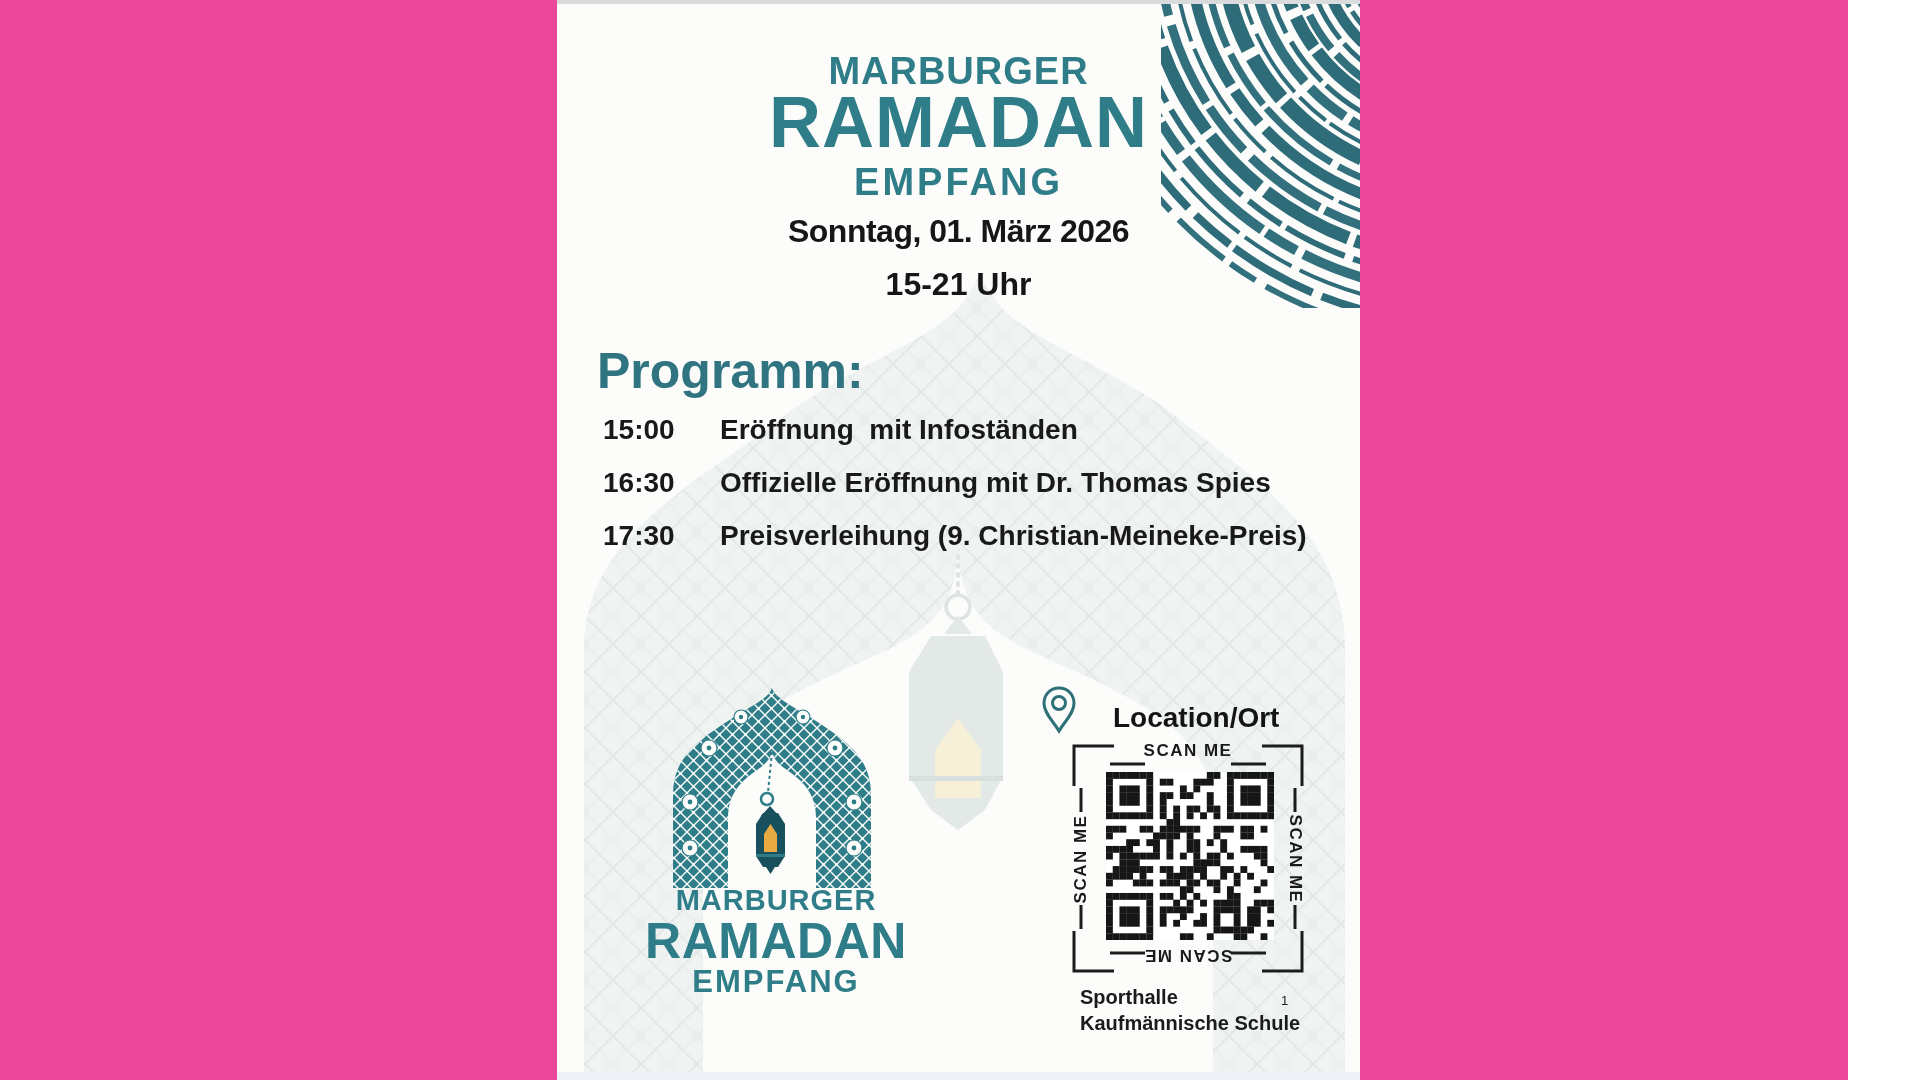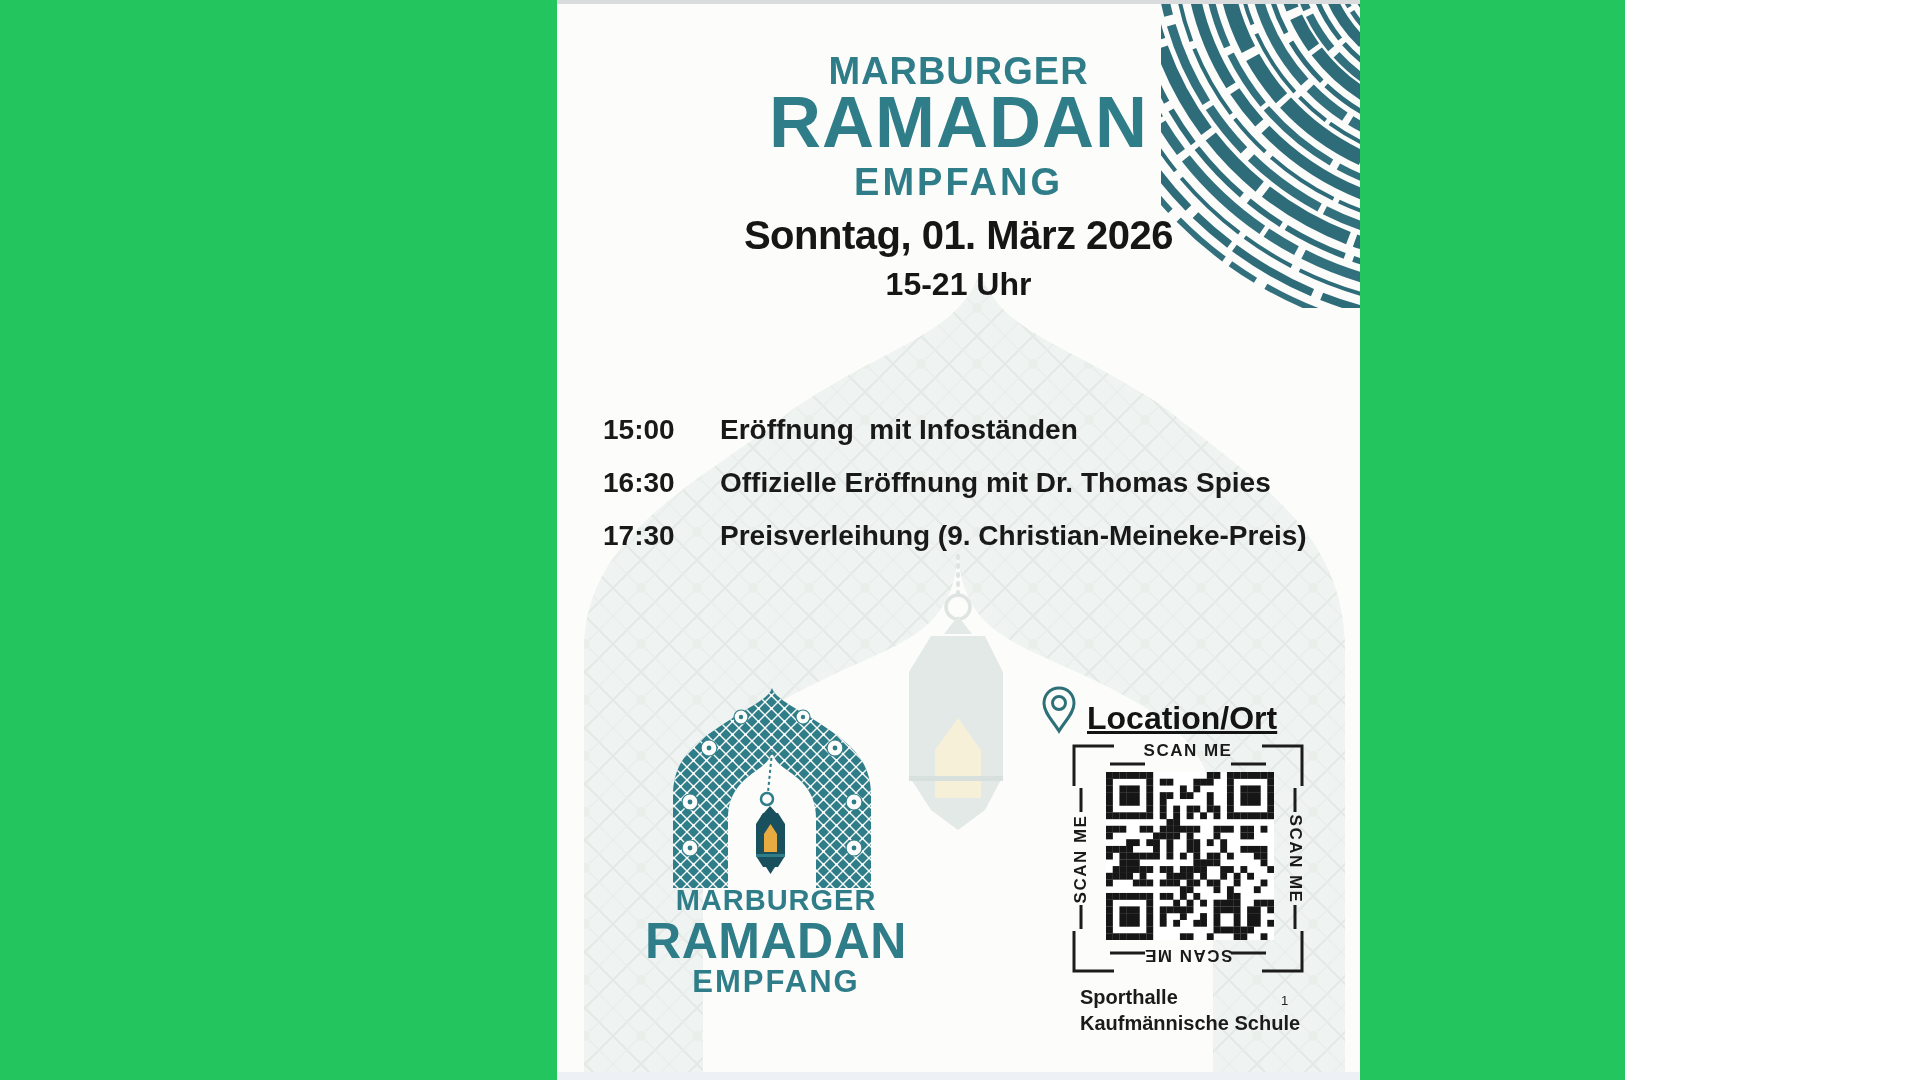--- a/index.html
+++ b/index.html
@@ -1,47 +1,47 @@
 <!DOCTYPE html>
 <html><head>
 <meta charset="utf-8">
 <style>
   html,body{margin:0;padding:0;background:#ffffff;}
-  .stage{position:relative;width:1625px;height:1080px;background:#22c55e;overflow:hidden;
+  .stage{position:relative;width:1848px;height:1080px;background:#ec4899;overflow:hidden;
          font-family:"Liberation Sans",sans-serif;}
   .flyer{position:absolute;left:557px;top:0;width:803px;height:1080px;background:#fcfcfa;}
   .edge-top{position:absolute;left:0;top:0;width:100%;height:4px;background:#d9dbdc;}
   .edge-bottom{position:absolute;left:0;bottom:0;width:100%;height:8px;background:#edf0f5;}
   .artwork{position:absolute;left:0;top:0;width:803px;height:1080px;pointer-events:none;}
 
   .abs{position:absolute;}
   .ctr{left:0;right:0;text-align:center;}
 
   
   .t-marburger{top:52px;font-size:38px;font-weight:700;letter-spacing:1px;color:#2e7d88;line-height:1;}
   .t-ramadan{top:86px;font-size:72px;font-weight:700;letter-spacing:1px;color:#2e7d88;line-height:1;}
   .t-empfang{top:163px;font-size:38px;font-weight:700;letter-spacing:3px;color:#2e7d88;line-height:1;}
-  .t-date{top:215px;font-size:40px;font-weight:700;letter-spacing:-0.5px;color:#161616;line-height:1;}
+  .t-date{top:215px;font-size:32px;font-weight:700;letter-spacing:-0.5px;color:#161616;line-height:1;}
   .t-time{top:268px;font-size:32px;font-weight:700;color:#161616;line-height:1;}
 
   
   .p-heading{left:40px;top:346px;font-size:50px;font-weight:700;color:#2f7480;line-height:1;}
   .p-list{left:46px;top:416px;}
   .prow{display:flex;margin-bottom:25px;font-size:28px;line-height:28px;color:#191919;}
   .ptime{width:117px;font-weight:700;}
   .ptext{font-weight:600;white-space:pre;}
 
   
   .logo-text{left:69px;width:300px;text-align:center;color:#2e7d88;}
   .l-marburger{top:886px;font-size:29px;font-weight:700;letter-spacing:1px;line-height:1;}
   .l-ramadan{top:916px;font-size:50px;font-weight:700;letter-spacing:0.5px;line-height:1;}
   .l-empfang{top:966px;font-size:31px;font-weight:700;letter-spacing:2px;line-height:1;}
 
   
-  .loc-heading{left:530px;top:698px;font-size:32px;font-weight:700;color:#141414;line-height:40px;text-decoration:underline;}
+  .loc-heading{left:556px;top:698px;font-size:28px;font-weight:700;color:#141414;line-height:40px;}
   .scan-top{left:517px;width:228px;top:742px;text-align:center;}
   .scan-bottom{left:517px;width:228px;top:946px;text-align:center;transform:rotate(180deg);}
   .scan-lr{width:120px;height:18px;text-align:center;}
   .scan-left{left:464px;top:850px;transform:rotate(-90deg);}
   .scan-right{left:678px;top:850px;transform:rotate(90deg);}
   .scan-label{font-size:17px;font-weight:700;letter-spacing:1.5px;color:#1a1a1a;line-height:18px;}
   .qr-box{left:549px;top:772px;width:168px;height:168px;}
   .venue{left:523px;width:240px;top:984px;font-size:20px;font-weight:700;
          line-height:26px;color:#1b1b1b;}
   .footnote{left:724px;top:994px;font-size:13px;color:#222222;line-height:1;}
@@ -172,20 +172,21 @@
         <path d="M738 788 L738 812 M738 905 L738 929"></path>
       </g>
     </svg>
 
     <div class="abs ctr t-marburger">MARBURGER</div>
     <div class="abs ctr t-ramadan">RAMADAN</div>
     <div class="abs ctr t-empfang">EMPFANG</div>
     <div class="abs ctr t-date">Sonntag, 01. März 2026</div>
     <div class="abs ctr t-time">15-21 Uhr</div>
 
+    <div class="abs p-heading">Programm:</div>
     <div class="abs p-list">
       <div class="prow">
         <span class="ptime">15:00</span>
         <span class="ptext">Eröffnung  mit Infoständen</span>
       </div>
       <div class="prow">
         <span class="ptime">16:30</span>
         <span class="ptext">Offizielle Eröffnung mit Dr. Thomas Spies</span>
       </div>
       <div class="prow">

